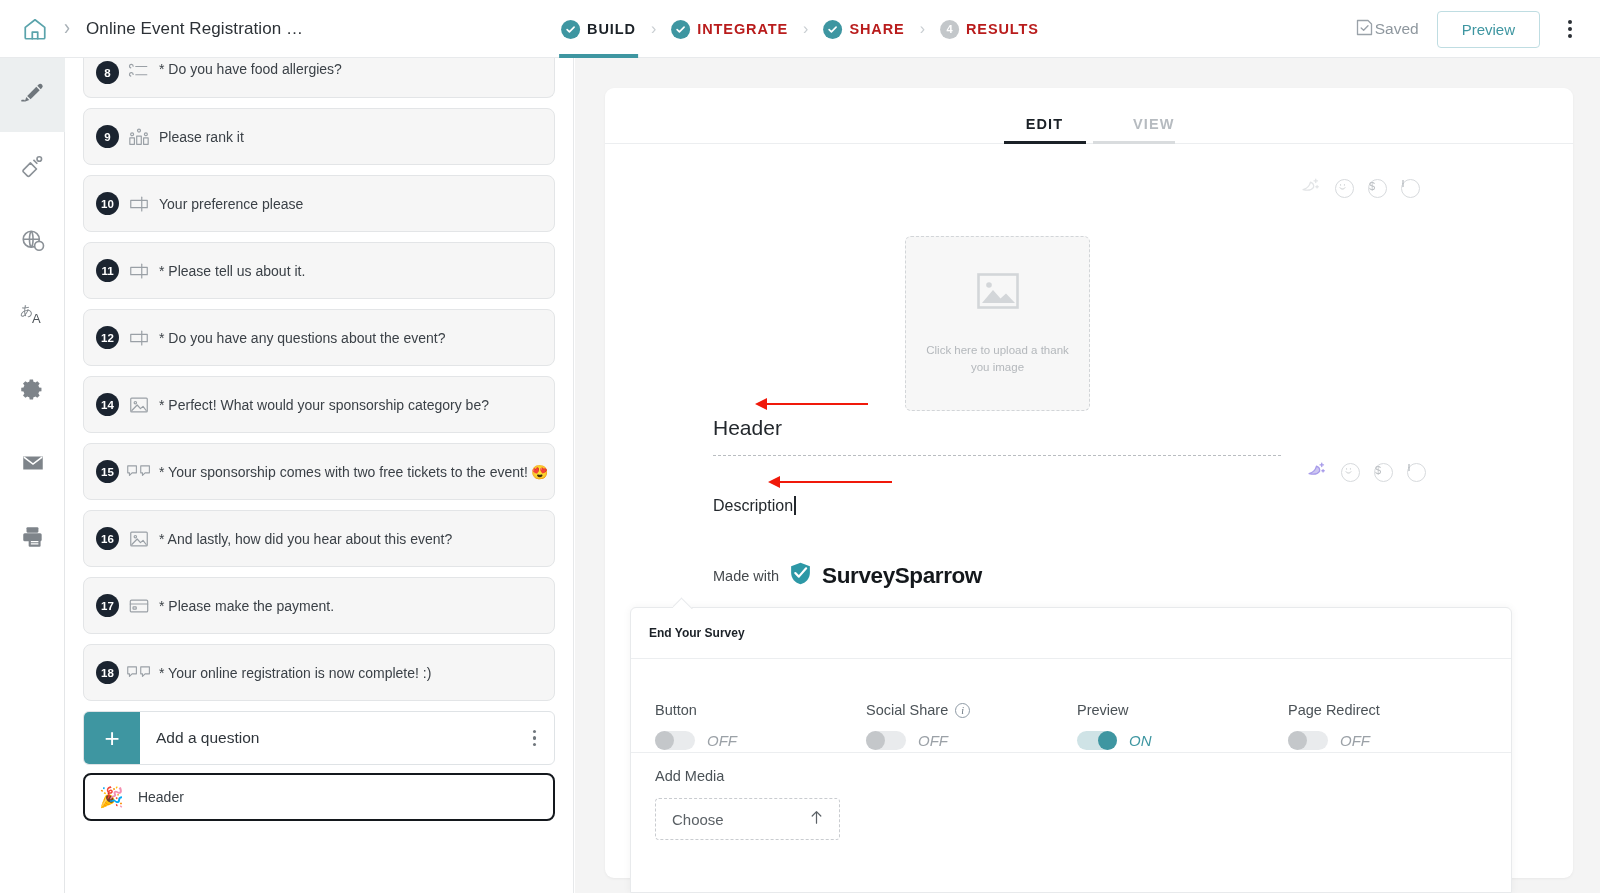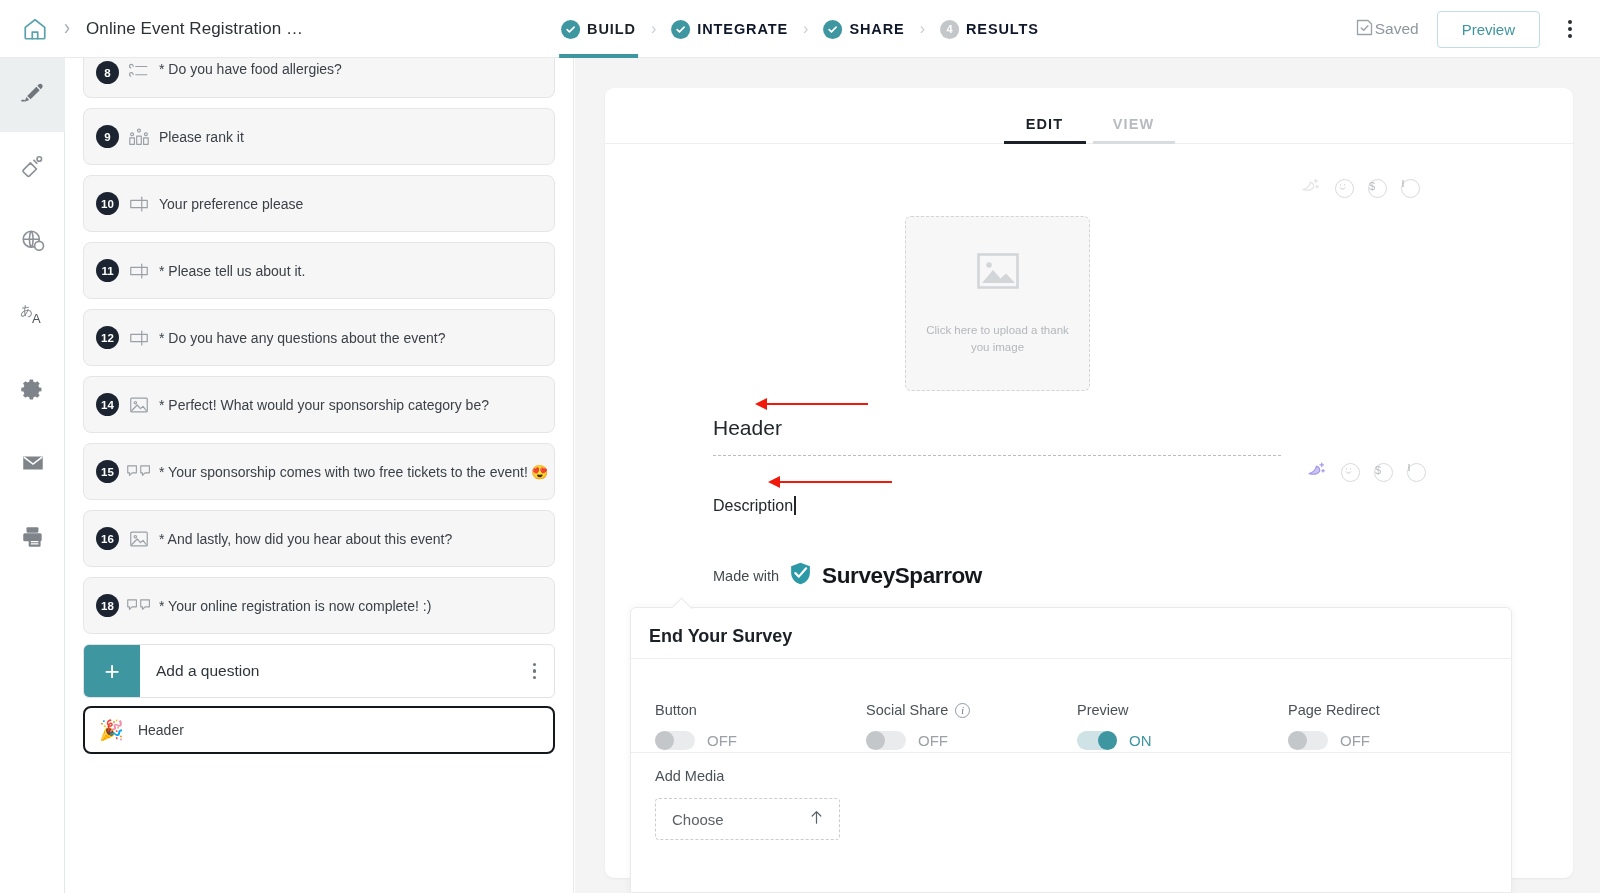--- a/index.html
+++ b/index.html
@@ -49,21 +49,21 @@
     font-size: 11px; color: #fff; font-weight: 600;
     flex: none;
   }
   .step-badge.done { background: #3e96a1; }
   .step-badge.num  { background: #c3c7ca; }
   .step-badge svg { display:block; }
   .step-label {
     font-size: 14.5px; letter-spacing: .9px; font-weight: 600;
   }
   .step.active .step-label { color: #1b2127; }
-  .step .step-label { color: #0f172a; }
+  .step .step-label { color: #b91c1c; }
   .step-sep { color: #c9ced2; font-size: 16px; margin: 0 13px; font-weight: 300; }
   #build-underline {
     position: absolute; left: 0; bottom: 0; height: 4px;
     background: #3e96a1; width: 100%;
   }
   .step { position: relative; justify-content: center; }
 
   #topright {
     position: absolute; right: 0; top: 0; height: 58px;
     display: flex; align-items: center; padding-right: 14px;
@@ -186,33 +186,33 @@
   #tabs-line {
     position: absolute; left: 0; right: 0; bottom: 0;
     height: 1px; background: #eceef0;
   }
   .tab {
     width: 82px; text-align: center; padding-bottom: 12px;
     font-size: 14.5px; letter-spacing: 1.1px; font-weight: 600;
     cursor: pointer; position: relative; z-index: 2;
   }
   .tab.active { color: #1b2127; }
-  .tab.idle   { color: #b6bbc0; }
+  .tab.idle   { color: #b6bbc0; text-align: right; }
   .tab.active::after {
     content: ""; position: absolute; left: 0; right: 0; bottom: 0;
     height: 3px; background: #1b2127;
   }
   .tab.idle::after {
     content: ""; position: absolute; left: 0; right: 0; bottom: 0;
     height: 3px; background: #d9dcde;
   }
 
   
   #upload-box {
-    position: absolute; left: 300px; top: 128px;
+    position: absolute; left: 300px; top: 148px;
     width: 185px; height: 175px;
     border: 1.5px dashed #d2d5d8;
     border-radius: 6px;
     background: #f7f7f7;
     display: flex; flex-direction: column;
     align-items: center; justify-content: center;
     cursor: pointer;
   }
   #upload-box .ub-txt {
     margin-top: 28px; width: 155px; text-align: center;
@@ -300,30 +300,30 @@
     width: 22px; height: 12px; overflow: hidden;
   }
   #eys-pointer::after {
     content:""; position:absolute; left: 0px; top: 4px;
     width: 16px; height: 16px; background: #fff;
     border-left: 1px solid #e8eaec; border-top: 1px solid #e8eaec;
     transform: rotate(45deg);
   }
   #eys-title {
     padding: 18px 0 0 18px;
-    font-size: 18px; font-weight: 700; color: #1b2127;
+    font-size: 12px; font-weight: 700; color: #1b2127;
   }
   #eys-div1 { position: absolute; left: 0; right: 0; top: 50px; height: 1px; background: #eceef0; }
   #eys-toggles {
     position: absolute; left: 0; top: 51px; right: 0; height: 93px;
     display: flex; padding-left: 24px; padding-top: 19px;
   }
   .tg-col { width: 211px; margin-top: 24px; }
   .tg-label { font-size: 14.5px; color: #4b5257; display: flex; align-items: center; gap: 7px; }
-  .tg-row { display: flex; align-items: center; gap: 12px; margin-top: 13px; }
+  .tg-row { display: flex; align-items: center; gap: 12px; margin-top: 13px; font-style: italic; }
   .switch {
     width: 40px; height: 19px; border-radius: 10px; position: relative; cursor: pointer;
     background: #e4e6e8;
   }
   .switch .knob {
     position: absolute; top: 0px; width: 19px; height: 19px; border-radius: 50%;
   }
   .switch.off { background: #e9ebed; }
   .switch.off .knob { left: 0; background: #c4c7ca; }
   .switch.on  { background: #cfe3e6; }
@@ -566,20 +566,31 @@
       <div class="qrow">
         <div class="qnum">16</div>
         <div class="qicon">
           <svg width="22" height="22" viewBox="0 0 24 24" stroke="#9aa0a6" stroke-width="1.3" fill="none" stroke-linecap="round" stroke-linejoin="round">
         <rect x="3" y="4.5" width="18" height="15" rx="1"></rect>
         <circle cx="8" cy="9.5" r="1.3"></circle>
             <path d="M4.2 18 10 12l3.6 4 2.8-2.5 3.4 4.5"></path>
           </svg>
         </div>
         <div class="qtext"><span class="qstar">*</span> <span>And lastly, how did you hear about this event?</span></div>
+      </div>
+      <div class="qrow">
+        <div class="qnum">17</div>
+        <div class="qicon">
+          <svg width="22" height="22" viewBox="0 0 24 24" stroke="#9aa0a6" stroke-width="1.3" fill="none" stroke-linecap="round" stroke-linejoin="round">
+        <rect x="2.5" y="5.5" width="19" height="13" rx="1.4"></rect>
+            <path d="M2.5 9.8h19"></path>
+        <rect x="5.5" y="13" width="3.5" height="2.4" rx=".5"></rect>
+          </svg>
+        </div>
+        <div class="qtext"><span class="qstar">*</span> <span>Please make the payment.</span></div>
       </div>
       <div class="qrow">
         <div class="qnum">18</div>
         <div class="qicon">
           <svg width="26" height="22" viewBox="0 0 30 24" stroke="#9aa0a6" stroke-width="1.3" fill="none" stroke-linecap="round" stroke-linejoin="round">
         <path d="M2 5h10v8H7l-3 3v-3H2z"></path>
             <path d="M17 5h10v8h-5l-3 3v-3h-2z"></path>
           </svg>
         </div>
         <div class="qtext"><span class="qstar">*</span> <span>Your online registration is now complete! :)</span></div>

